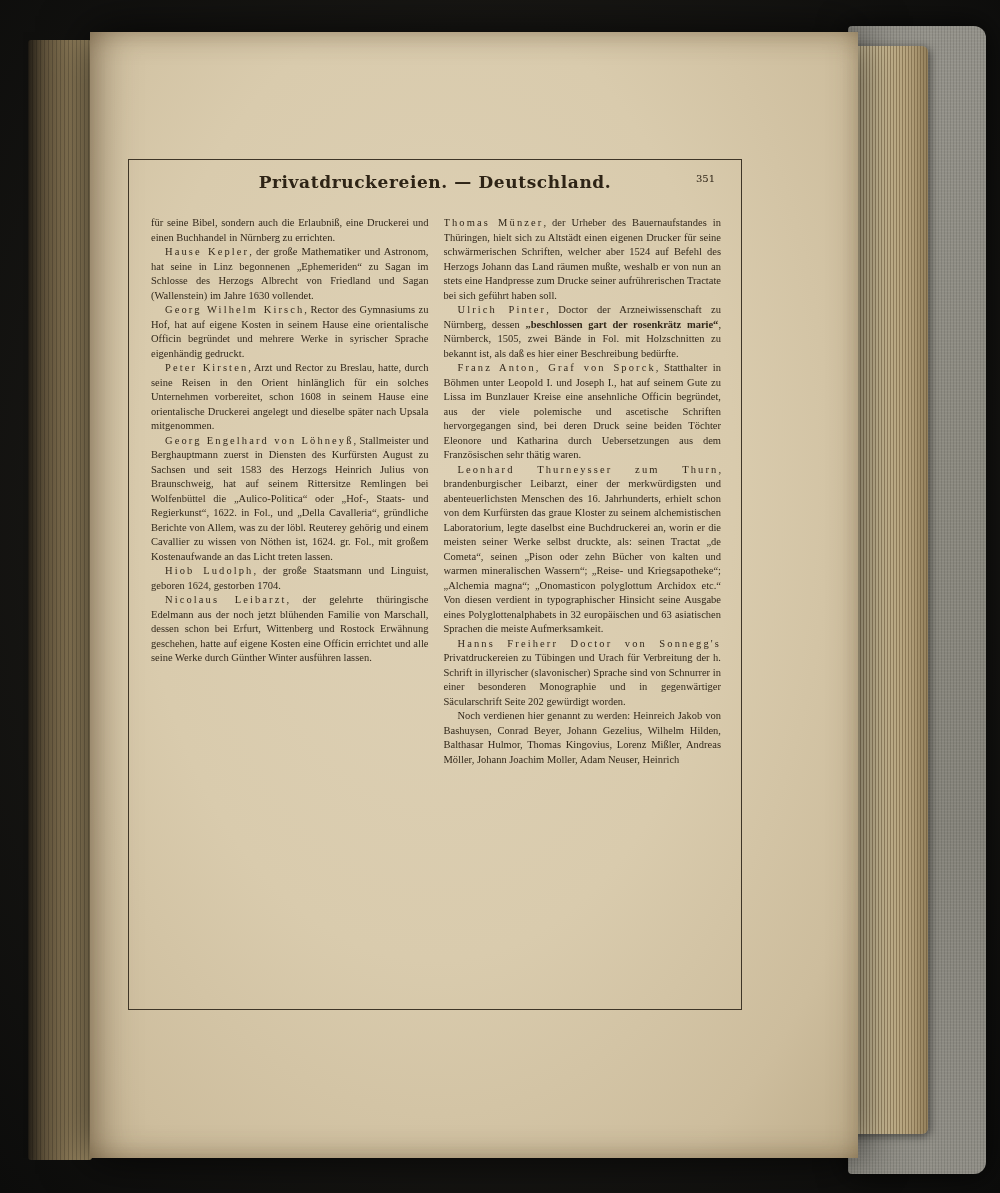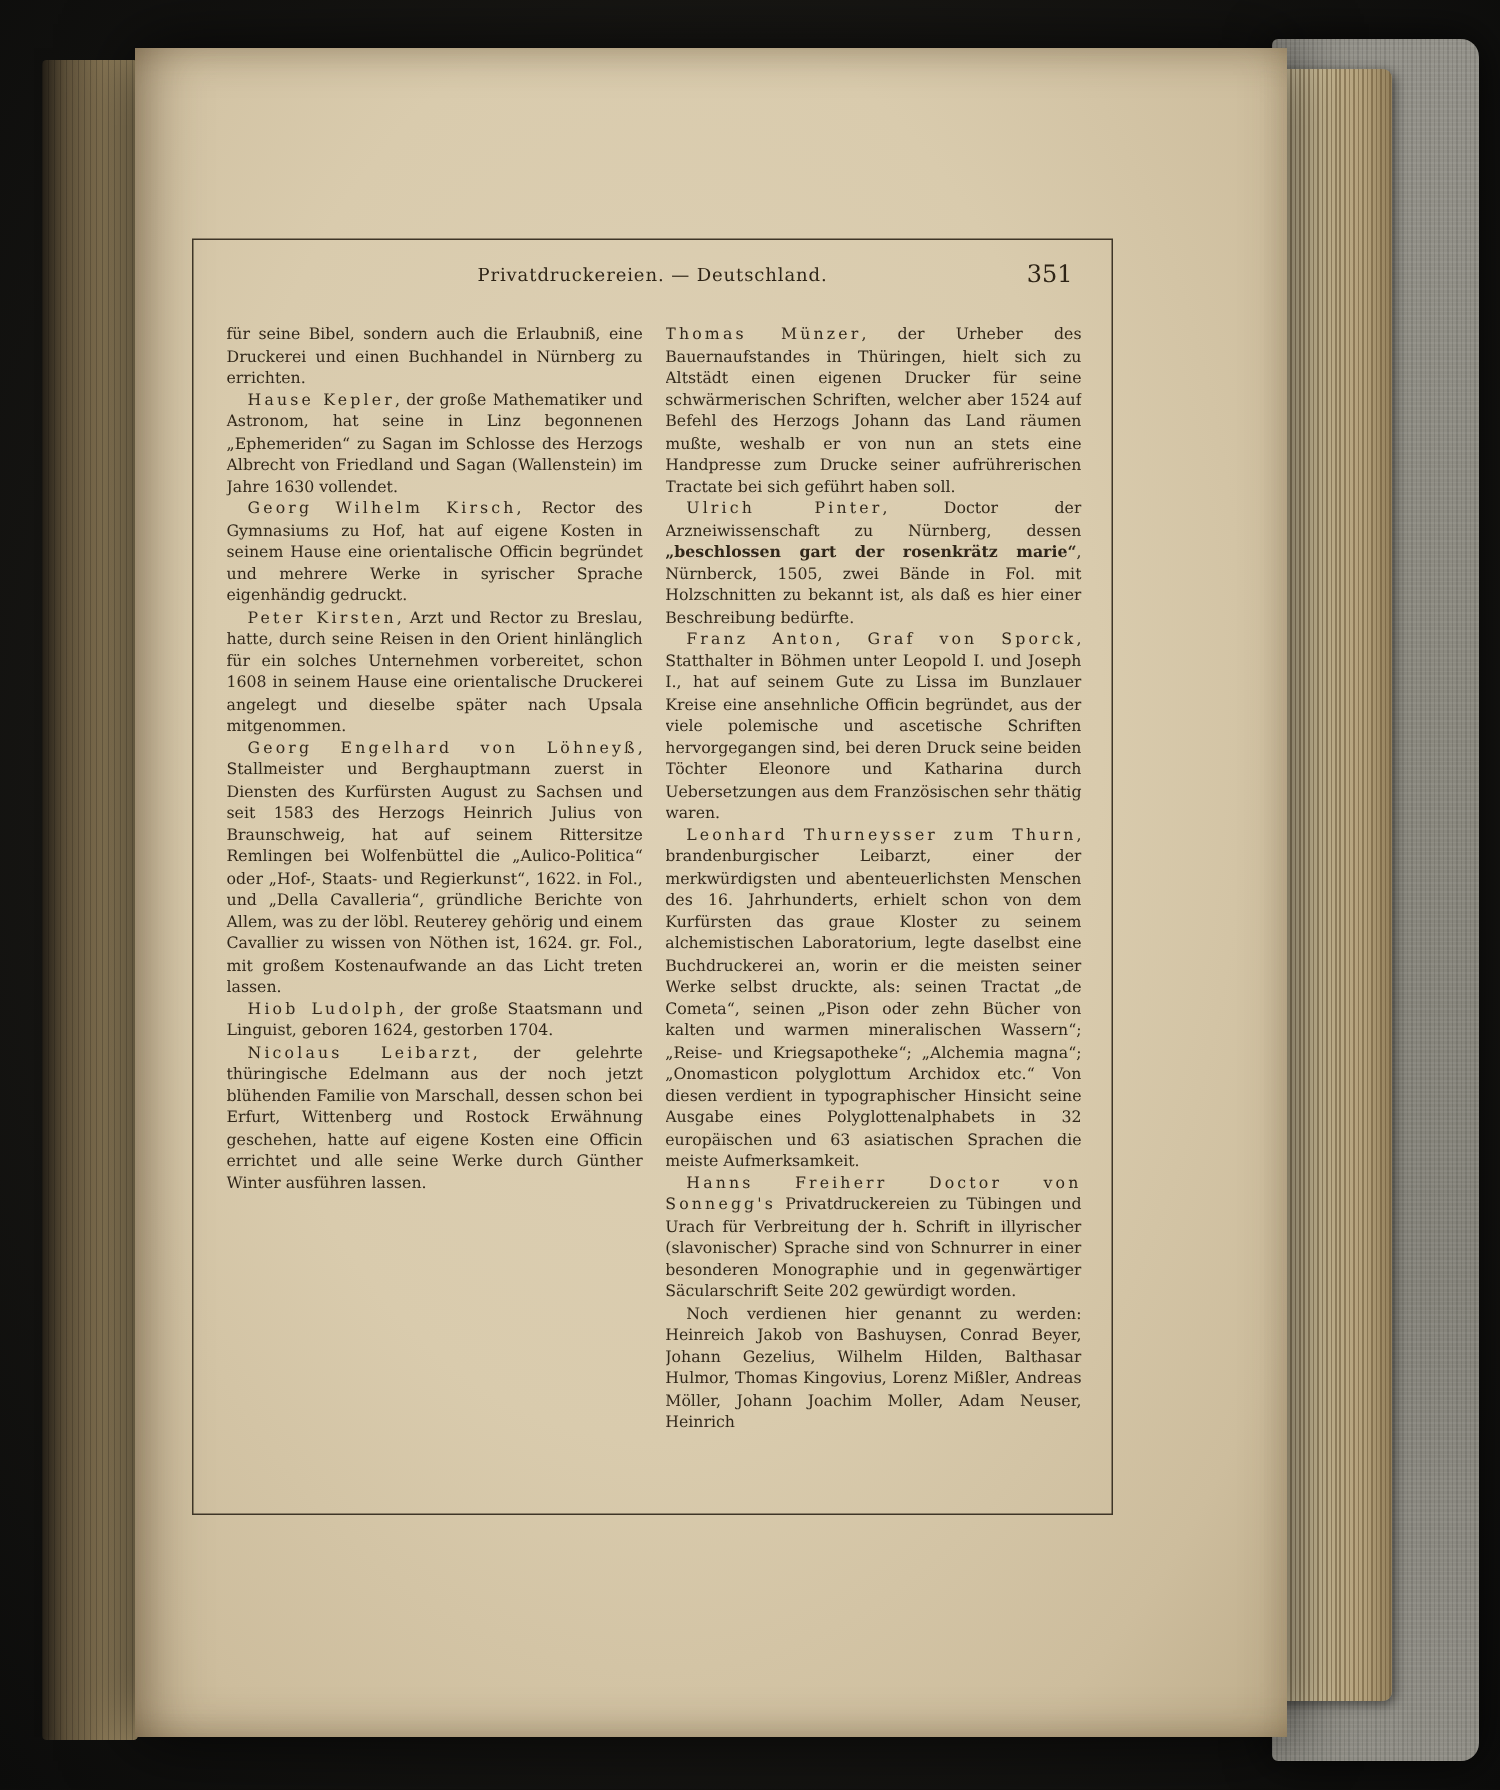--- a/index.html
+++ b/index.html
@@ -53,33 +53,33 @@
   
   .frame{
     position:absolute;left:38px;top:127px;width:612px;height:849px;
     border:1.5px solid #3e3527;
   }
   .running-header{
     position:absolute;top:12px;left:0;right:0;height:20px;
     text-align:center;color:#2e2416;
   }
   .header-title{
-    font-weight:normal;font-size:12px;letter-spacing:0.6px;
+    font-weight:bold;font-size:17px;letter-spacing:0.6px;
   }
   .page-number{
-    position:absolute;right:26px;top:1px;font-size:16px;color:#2e2416;
+    position:absolute;right:26px;top:1px;font-size:10px;color:#2e2416;
   }
   .columns{
     position:absolute;top:56px;left:22px;right:20px;bottom:34px;
     display:flex;gap:15px;
   }
   .col{
     flex:1 1 0;overflow:hidden;
     font-size:10.5px;line-height:14.5px;color:#31271a;
-    text-align:justify;hyphens:auto;
+    text-align:justify;hyphens:auto;font-family:Liberation Serif, serif;
   }
   .para{margin:0;text-indent:14px;}
   .para.first{text-indent:0;}
   .lead{letter-spacing:2.1px;}
   .emph{font-weight:bold;}
 </style>
 </head>
 <body>
 
 <div class="photo">

